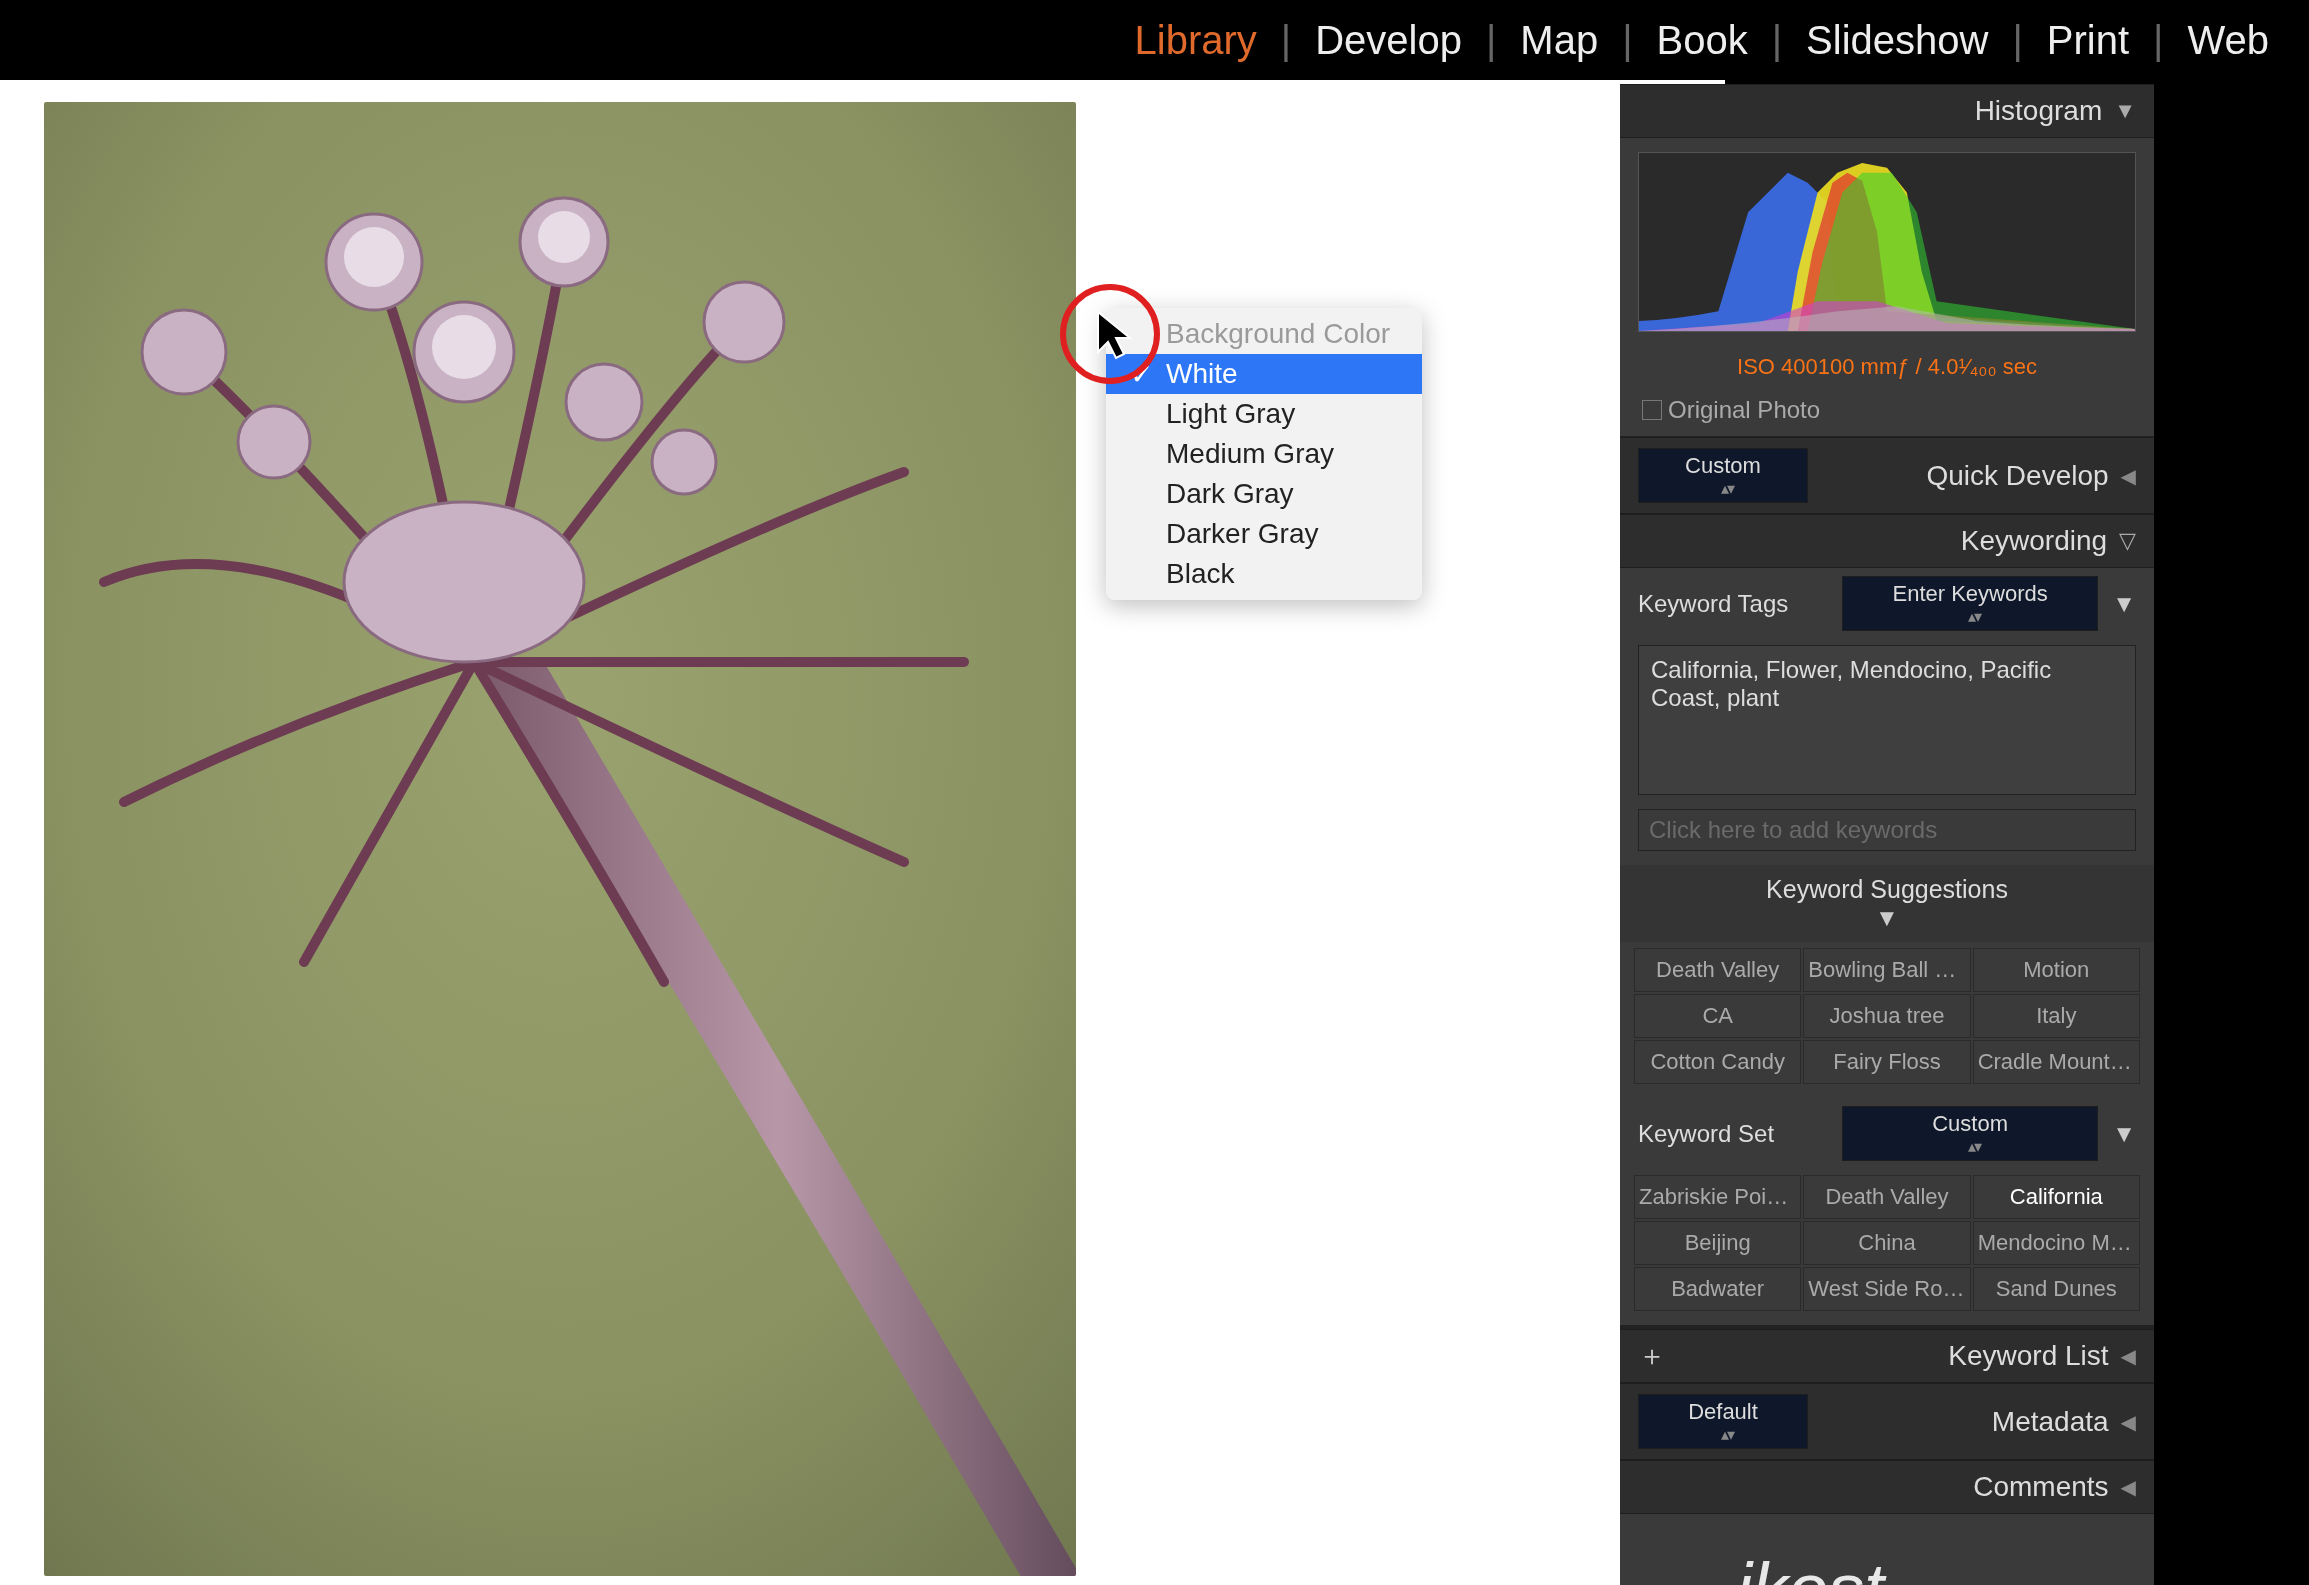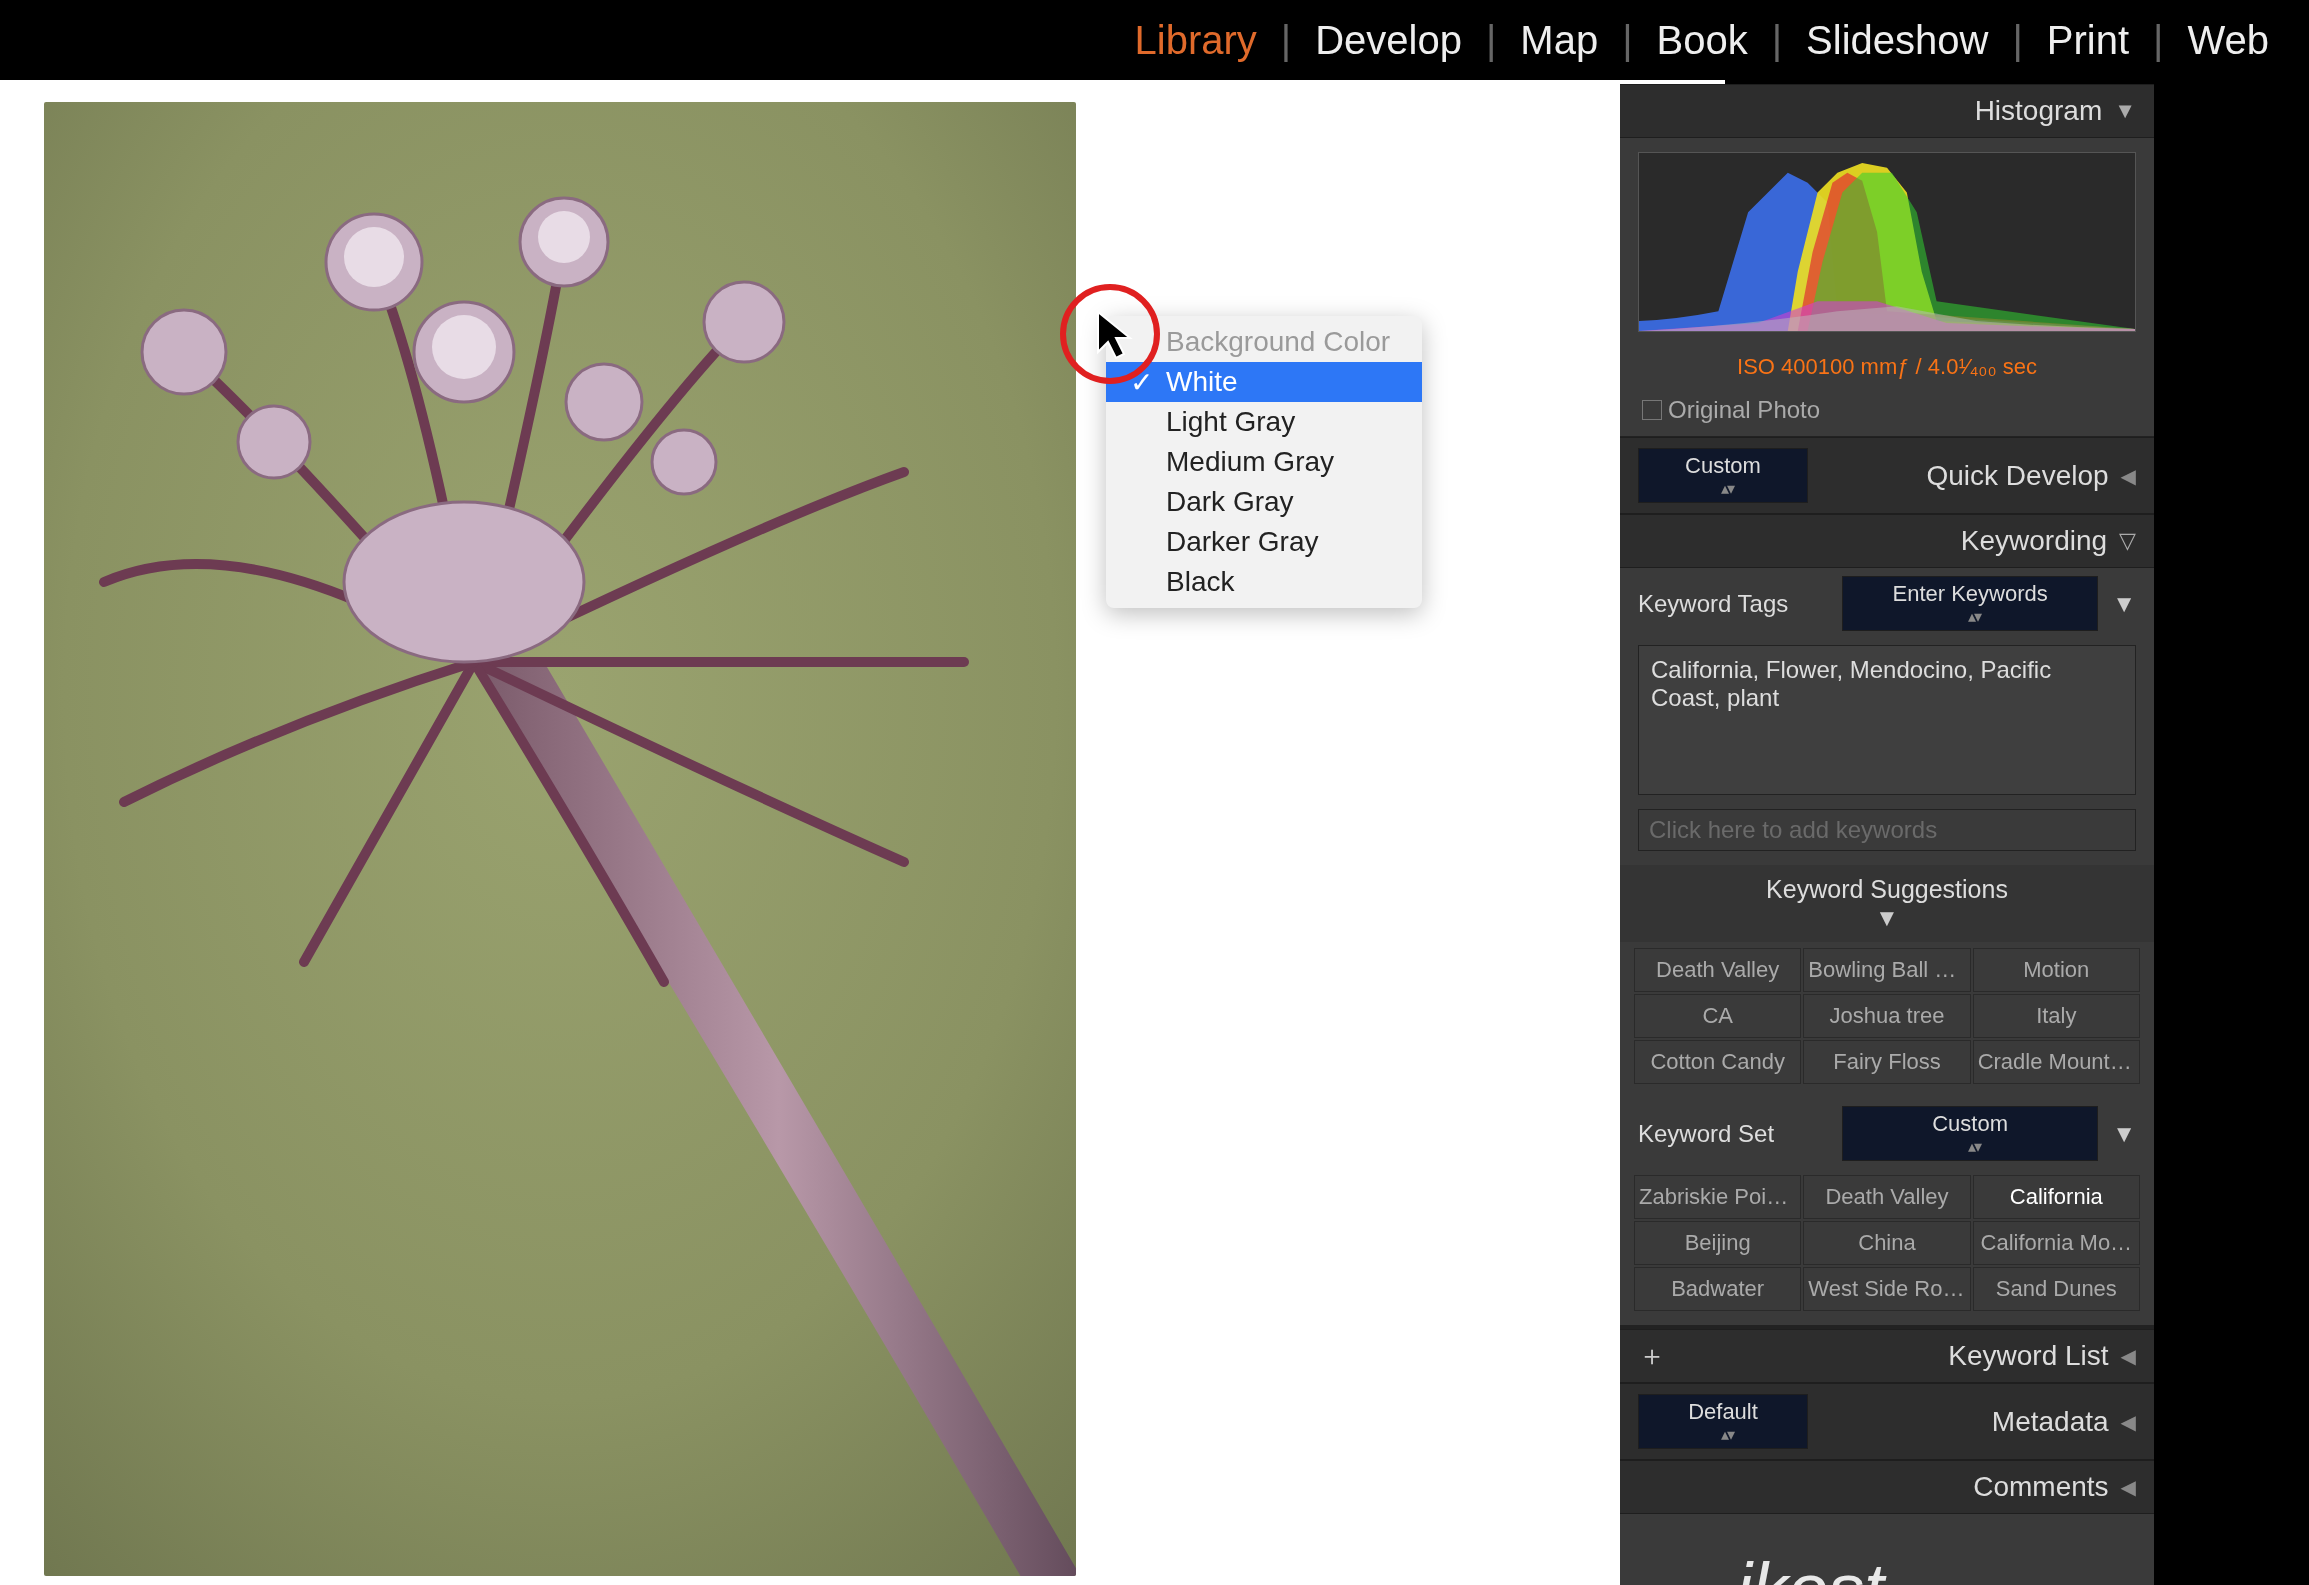--- a/index.html
+++ b/index.html
@@ -11,21 +11,21 @@
   .module { color: #eee; font-size: 40px; padding: 0 20px; cursor: pointer; }
   .module.active { color: #e06a2b; }
   .mod-sep { color: #666; font-size: 40px; padding: 0 4px; }
 
   
   #canvas { position: absolute; left: 0; top: 80px; width: 1725px; height: 1505px; background: #fff; }
   #photo { position: absolute; left: 44px; top: 22px; width: 1032px; height: 1474px; overflow: hidden; border-radius: 2px; }
   #flower { width: 100%; height: 100%; display: block; }
 
   
-  #ctx-menu { position: absolute; left: 1106px; top: 236px; width: 316px; background: #f2f2f2; border-radius: 8px; box-shadow: 0 6px 24px rgba(0,0,0,0.25); padding: 6px 0; font-size: 28px; color: #222; }
+  #ctx-menu { position: absolute; left: 1106px; top: 228px; width: 316px; background: #f2f2f2; border-radius: 8px; box-shadow: 0 6px 24px rgba(0,0,0,0.25); padding: 6px 0; font-size: 28px; color: #222; }
   #ctx-header { padding: 4px 28px 4px 60px; color: #9a9a9a; }
   .ctx-item { padding: 4px 28px 4px 60px; position: relative; cursor: pointer; }
   .ctx-item.sel { background: #2d77f6; color: #fff; }
   .ctx-check { position: absolute; left: 24px; top: 4px; }
 
   
   #cursor-circle { position: absolute; left: 1060px; top: 204px; width: 100px; height: 100px; border: 6px solid #e02020; border-radius: 50%; }
   #cursor-arrow { position: absolute; left: 1096px; top: 230px; }
 
   
@@ -232,21 +232,21 @@
           <span class="dd-arrows">▴▾</span>
       </span>
       <span class="disclosure">▼</span>
     </div>
     <div class="kw-grid">
       <div class="kw-cell">Zabriskie Point…</div>
       <div class="kw-cell">Death Valley</div>
       <div class="kw-cell hl">California</div>
       <div class="kw-cell">Beijing</div>
       <div class="kw-cell">China</div>
-      <div class="kw-cell">California Mo…</div>
+      <div class="kw-cell">Mendocino Mo…</div>
       <div class="kw-cell">Badwater</div>
       <div class="kw-cell">West Side Road</div>
       <div class="kw-cell">Sand Dunes</div>
     </div>
 
     <div class="thin-sep"></div>
 
     <div class="panel-section-header">
       <span class="left-widget plus-btn">＋</span>
       <span class="title">Keyword List</span>

